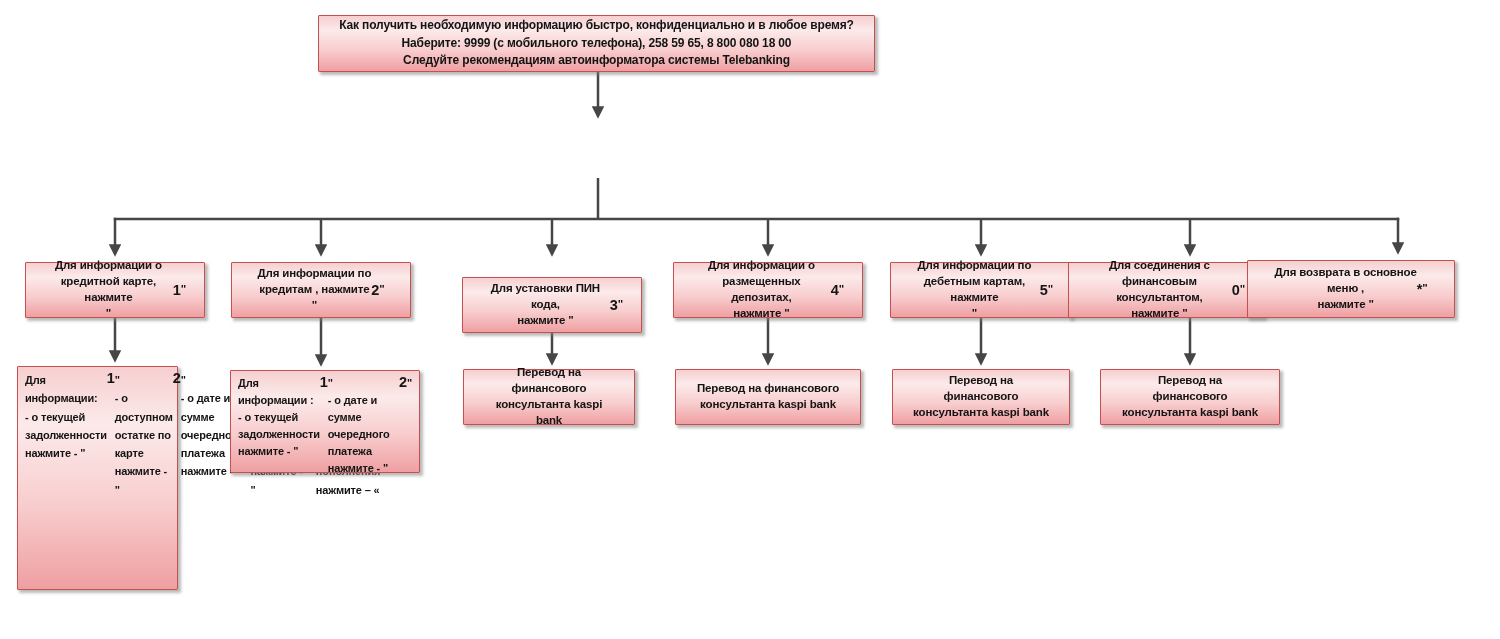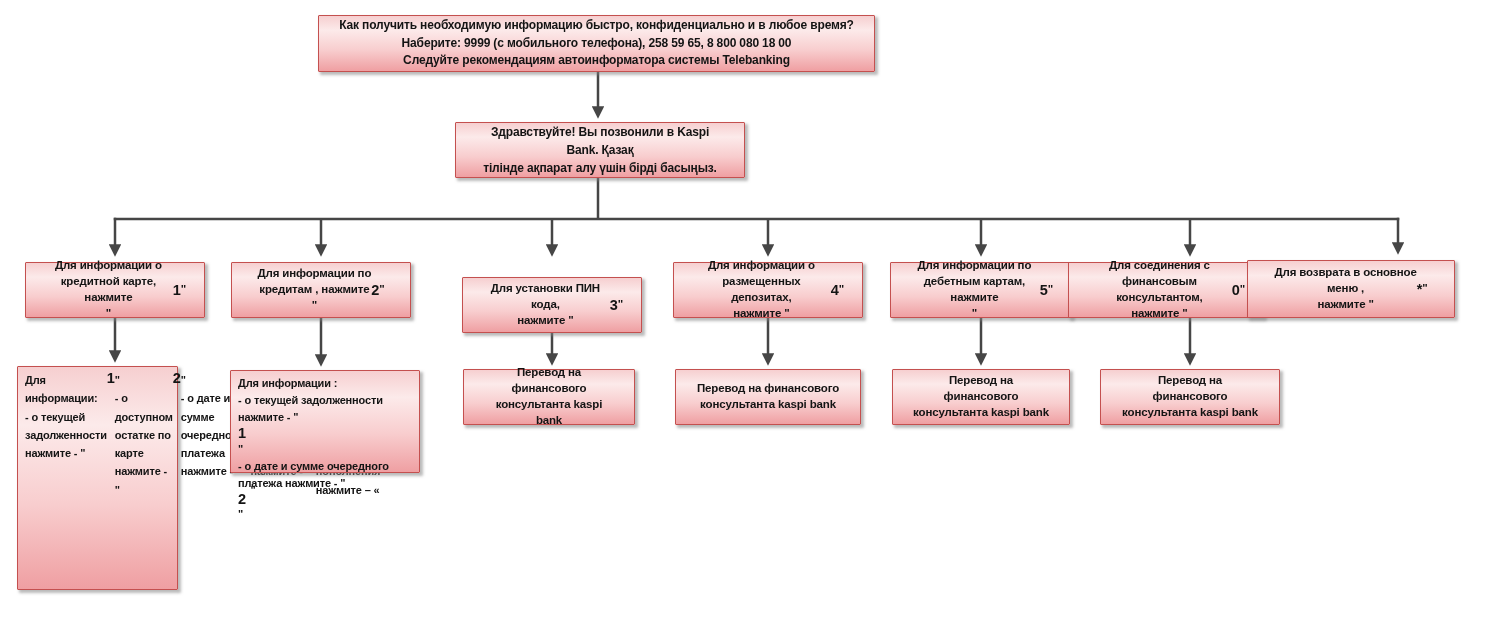--- a/index.html
+++ b/index.html
@@ -38,21 +38,21 @@
     padding: 3px 18px;
   }
   .box.detail {
     align-items: flex-start;
     justify-content: flex-start;
     text-align: left;
     font-size: 11px;
     line-height: 1.66;
     padding: 4px 7px;
   }
-  .box.loans-detail { line-height: 1.55; flex-direction: column; }
+  .box.loans-detail { line-height: 1.55; }
   .key { font-size: 14.5px; line-height: 1; }
   .intro   { left: 318px; top: 15px;  width: 557px; height: 57px; font-size: 12px; line-height: 1.45; }
   .greet   { left: 455px; top: 122px; width: 290px; height: 56px; font-size: 12px; line-height: 1.5; }
   .m1 { left: 25px;   top: 262px; width: 180px; height: 56px; }
   .m2 { left: 231px;  top: 262px; width: 180px; height: 56px; }
   .m3 { left: 462px;  top: 277px; width: 180px; height: 56px; }
   .m4 { left: 673px;  top: 262px; width: 190px; height: 56px; }
   .m5 { left: 890px;  top: 262px; width: 182px; height: 56px; }
   .m6 { left: 1068px; top: 262px; width: 196px; height: 56px; }
   .m7 { left: 1247px; top: 260px; width: 208px; height: 58px; }
@@ -91,22 +91,20 @@
       <line x1="768" y1="318" x2="768" y2="362" marker-end="url(#arrow)"></line>
       <line x1="981" y1="318" x2="981" y2="362" marker-end="url(#arrow)"></line>
       <line x1="1190" y1="318" x2="1190" y2="362" marker-end="url(#arrow)"></line>
     </g>
   </svg>
 
   <div class="box intro">Как получить необходимую информацию быстро, конфиденциально и в любое время?
 Наберите: 9999  (с мобильного телефона), 258 59  65, 8 800  080 18  00
 Следуйте рекомендациям автоинформатора системы Telebanking</div>
 
-  <div class="box greet">Здравствуйте! Вы позвонили  в Kaspi Bank.  Қазақ
-тілінде ақпарат алу үшін бірді басыңыз.</div>
 
   <div class="box m1">Для информации о
 кредитной карте, нажмите
 "<span class="key">1</span>"</div>
   <div class="box m2">Для информации по
 кредитам , нажмите
 "<span class="key">2</span>"</div>
   <div class="box m3">Для установки ПИН кода,
 нажмите "<span class="key">3</span>"</div>
   <div class="box m4">Для информации о

